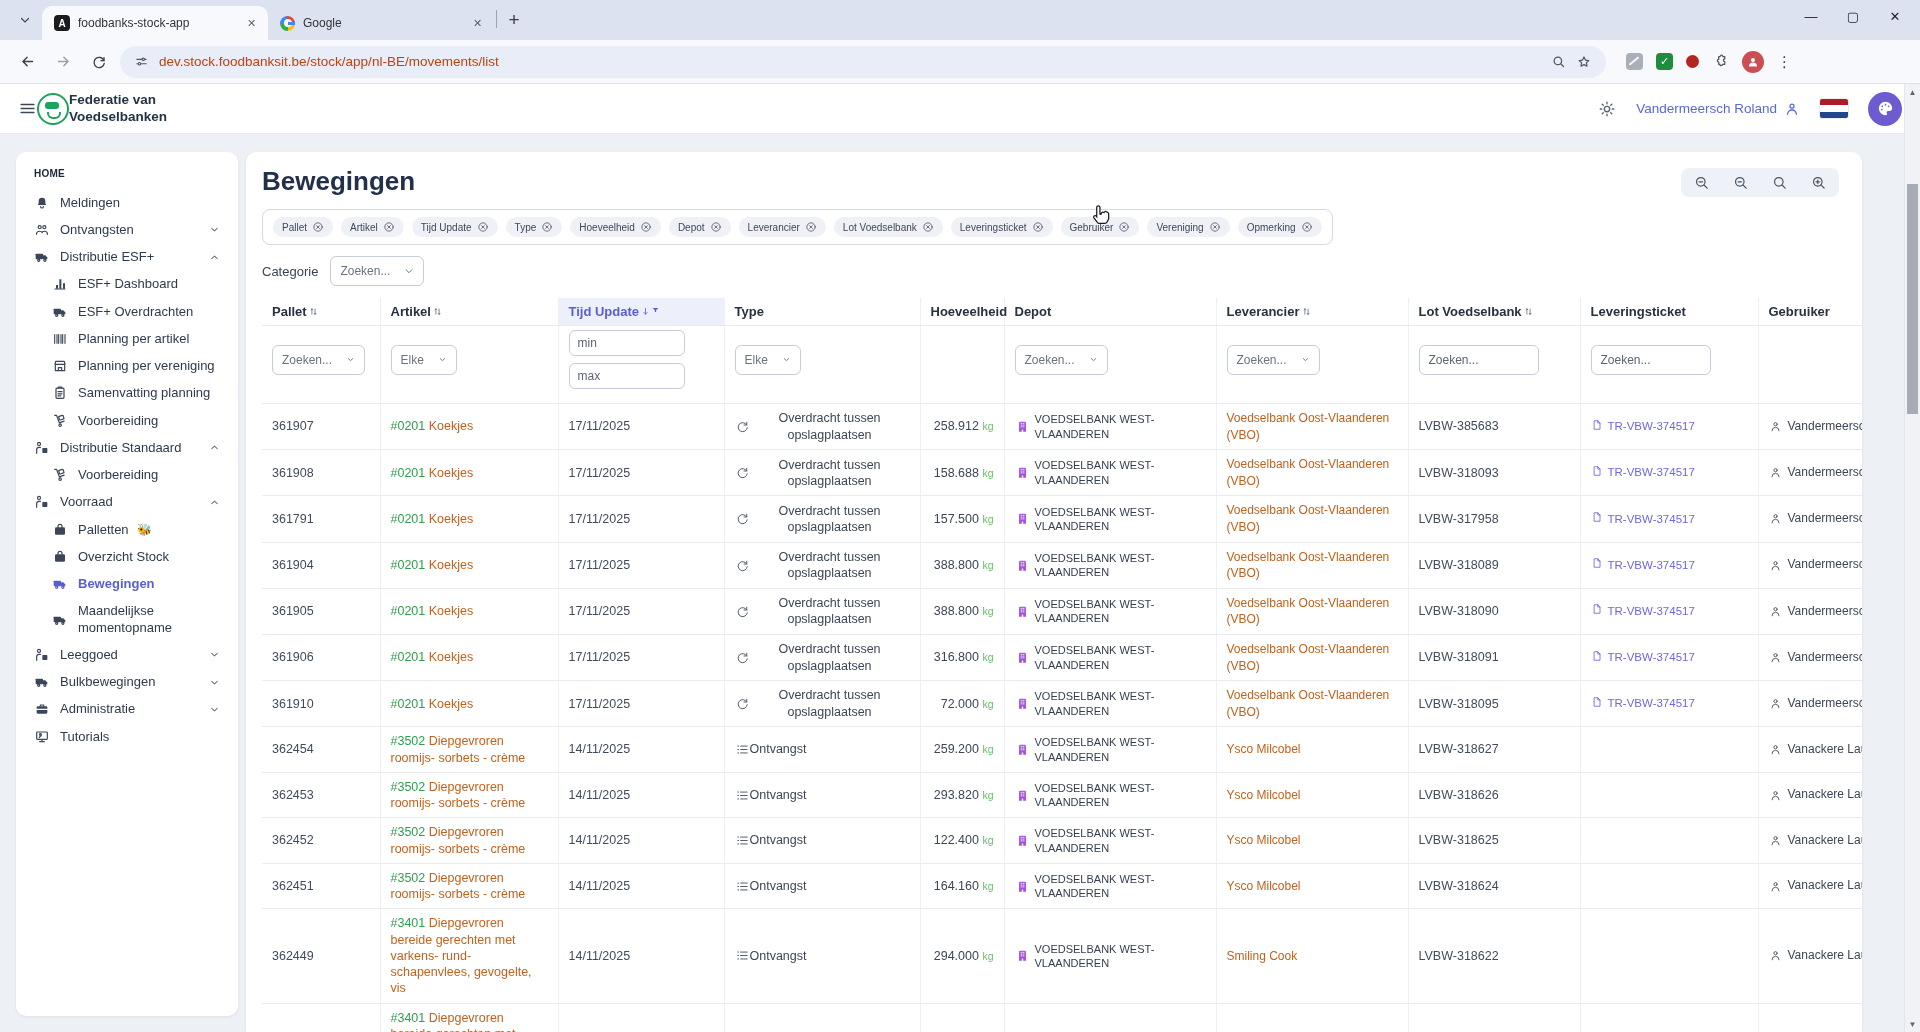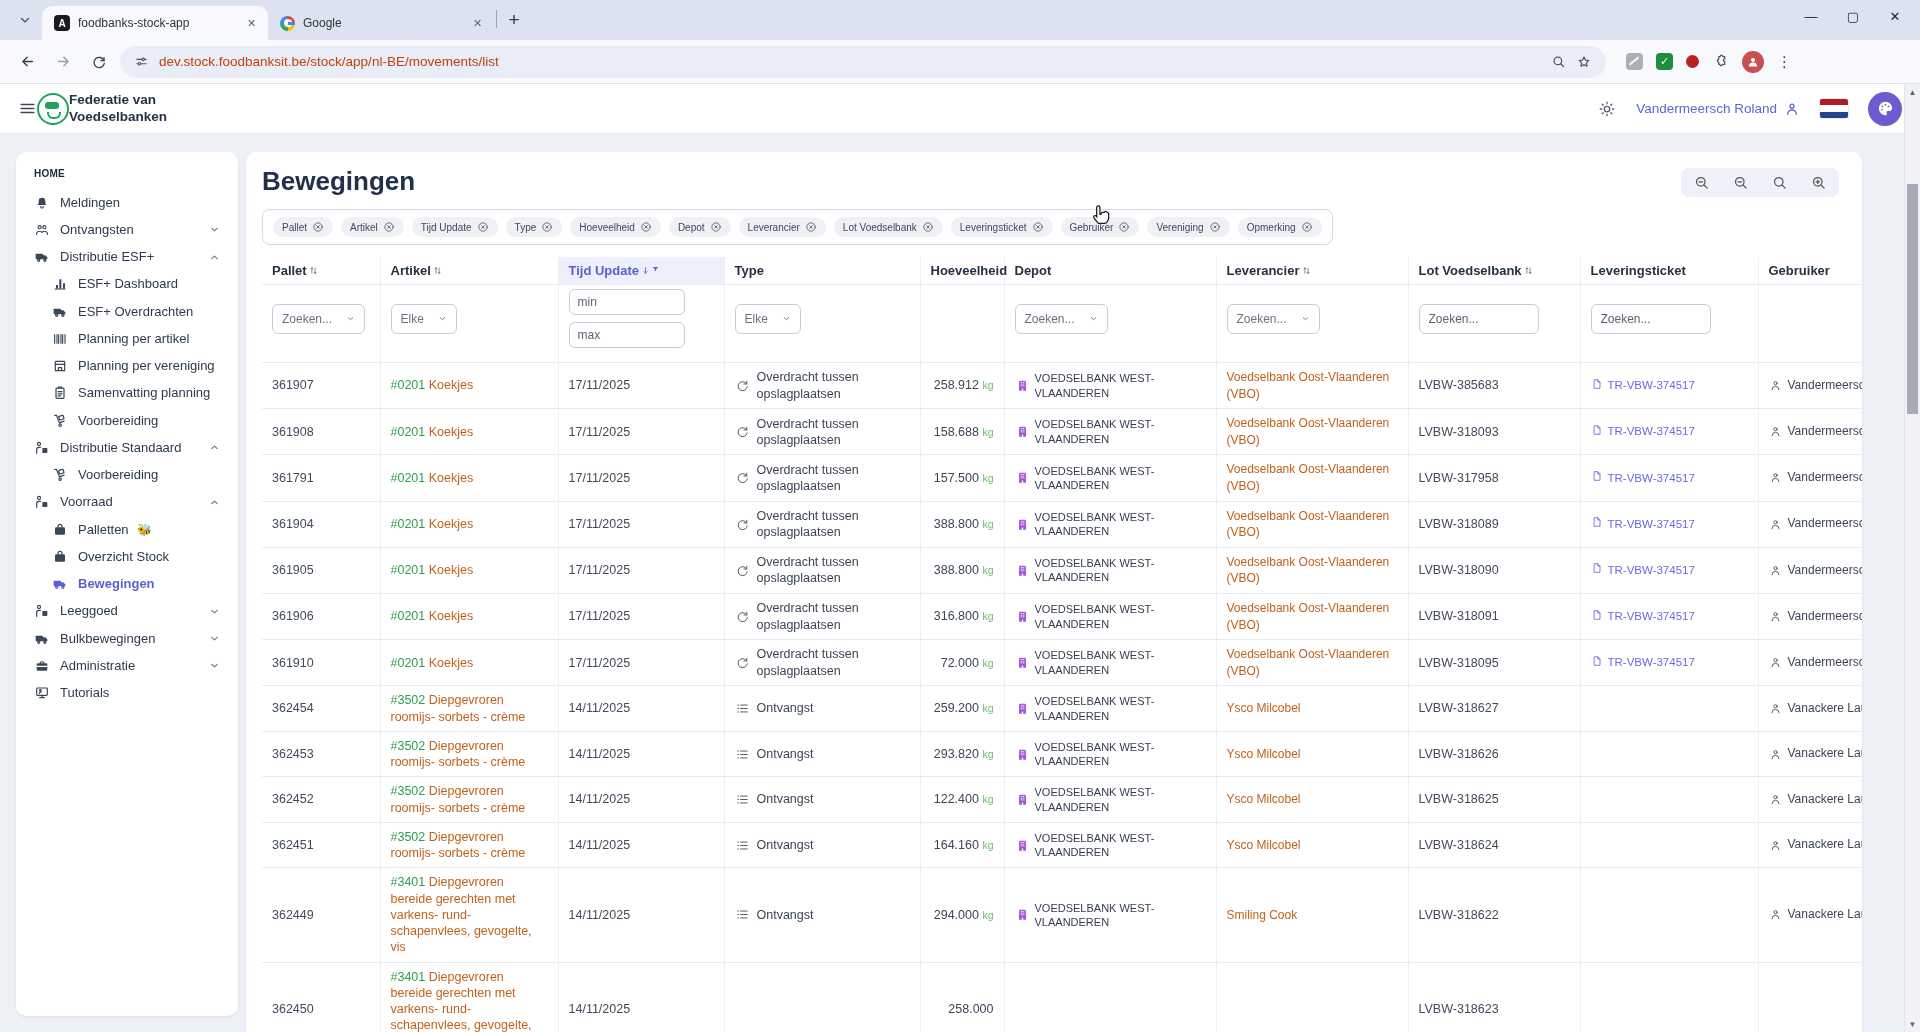--- a/index.html
+++ b/index.html
@@ -88,21 +88,21 @@
   .mini { display:block; width:116px; height:26px; border:1px solid #c7cdd8; border-radius:6px; padding:0 8px; font-size:12px; color:#374151; background:#fff; font-family:inherit; }
   .mini + .mini { margin-top:7px; }
   .mini::placeholder, .txt::placeholder { color:#5b6472; opacity:1; }
   .txt { width:120px; height:30px; border:1px solid #c7cdd8; border-radius:6px; padding:0 9px; font-size:12px; color:#374151; background:#fff; font-family:inherit; }
   tbody td { font-size:12.5px; color:#3c4656; line-height:1.3; }
   td.num { color:#414b5c; }
   .code { color:#2e9e4f; }
   .aname { color:#c2611b; }
   .qty { text-align:right; white-space:nowrap; }
   .unit { color:#6abf69; font-size:10.5px; }
-  .typ { display:flex; align-items:center; gap:7px; color:#3c4656; }
+  .typ { display:flex; align-items:center; color:#3c4656;text-align:center; }
   .typ .ic { display:flex; color:#555e6d; }
   .depot { display:flex; align-items:center; gap:5px; font-size:11px; color:#343e4e; }
   .depot .ic { display:flex; color:#a34fe0; }
   .supp { color:#c2611b; font-size:12px; }
   .tick { display:flex; align-items:center; gap:5px; color:#6b67e6; font-size:11.5px; }
   .user { display:flex; align-items:center; gap:6px; font-size:12px; white-space:nowrap; color:#3c4656; }
   .user .ic { display:flex; color:#4a5568; }
 
   
   .scrollbar { position:absolute; right:0; top:84px; bottom:0; width:16px; background:#f1f2f5; border-left:1px solid #e4e6ea; }
@@ -402,20 +402,31 @@
           <span class="ic">
             <svg width="16" height="16" viewBox="0 0 24 24" fill="none" stroke="currentColor" stroke-width="1.8" stroke-linecap="round" stroke-linejoin="round">
               <rect x="2.5" y="7" width="11" height="8.2" rx="1" fill="currentColor" stroke="none"></rect>
               <path d="M13.5 9.5h3.6l2.9 3.1v2.6h-6.5z" fill="currentColor" stroke="none"></path>
               <circle cx="7" cy="16.9" r="1.6" fill="#fff"></circle>
               <circle cx="16.3" cy="16.9" r="1.6" fill="#fff"></circle>
             </svg>
           </span>
           <span>Bewegingen</span>
         </div>
+        <div class="nav-item sub">
+          <span class="ic">
+            <svg width="16" height="16" viewBox="0 0 24 24" fill="none" stroke="currentColor" stroke-width="1.8" stroke-linecap="round" stroke-linejoin="round">
+              <rect x="2.5" y="7" width="11" height="8.2" rx="1" fill="currentColor" stroke="none"></rect>
+              <path d="M13.5 9.5h3.6l2.9 3.1v2.6h-6.5z" fill="currentColor" stroke="none"></path>
+              <circle cx="7" cy="16.9" r="1.6" fill="#fff"></circle>
+              <circle cx="16.3" cy="16.9" r="1.6" fill="#fff"></circle>
+            </svg>
+          </span>
+          <span>Maandelijkse momentopname</span>
+        </div>
         <div class="nav-item">
           <span class="ic">
             <svg width="16" height="16" viewBox="0 0 24 24" fill="none" stroke="currentColor" stroke-width="1.8" stroke-linecap="round" stroke-linejoin="round">
               <circle cx="7.5" cy="6" r="2.3"></circle>
               <path d="M4 20v-5.5A3.5 3.5 0 0 1 7.5 11h2.2"></path>
               <rect x="12.5" y="12" width="7.5" height="7.5" rx="1" fill="currentColor" stroke="none"></rect>
             </svg>
           </span>
           <span>Leeggoed</span>
           <span class="chev">
@@ -599,20 +610,31 @@
         <span class="chip">
           <span>Opmerking</span>
           <span class="x">
             <svg width="12" height="12" viewBox="0 0 24 24" fill="none" stroke="currentColor" stroke-width="1.6" stroke-linecap="round" stroke-linejoin="round">
               <circle cx="12" cy="12" r="8.3"></circle>
               <path d="M9.3 9.3l5.4 5.4M14.7 9.3l-5.4 5.4"></path>
             </svg>
           </span>
         </span>
       </div>
+    <div class="cat-row">
+      <span>Categorie</span>
+      <span class="select">
+        <span>Zoeken...</span>
+        <span class="chev">
+            <svg width="10" height="10" viewBox="0 0 24 24" fill="none" stroke="currentColor" stroke-width="2.4" stroke-linecap="round">
+              <path d="M5 9l7 7 7-7"></path>
+            </svg>
+          </span>
+      </span>
+    </div>
     <div class="tbl-wrap">
       <table>
         <colgroup>
             <col style="width:118px">
             <col style="width:178px">
             <col style="width:166px">
             <col style="width:196px">
             <col style="width:84px">
             <col style="width:212px">
             <col style="width:192px">

